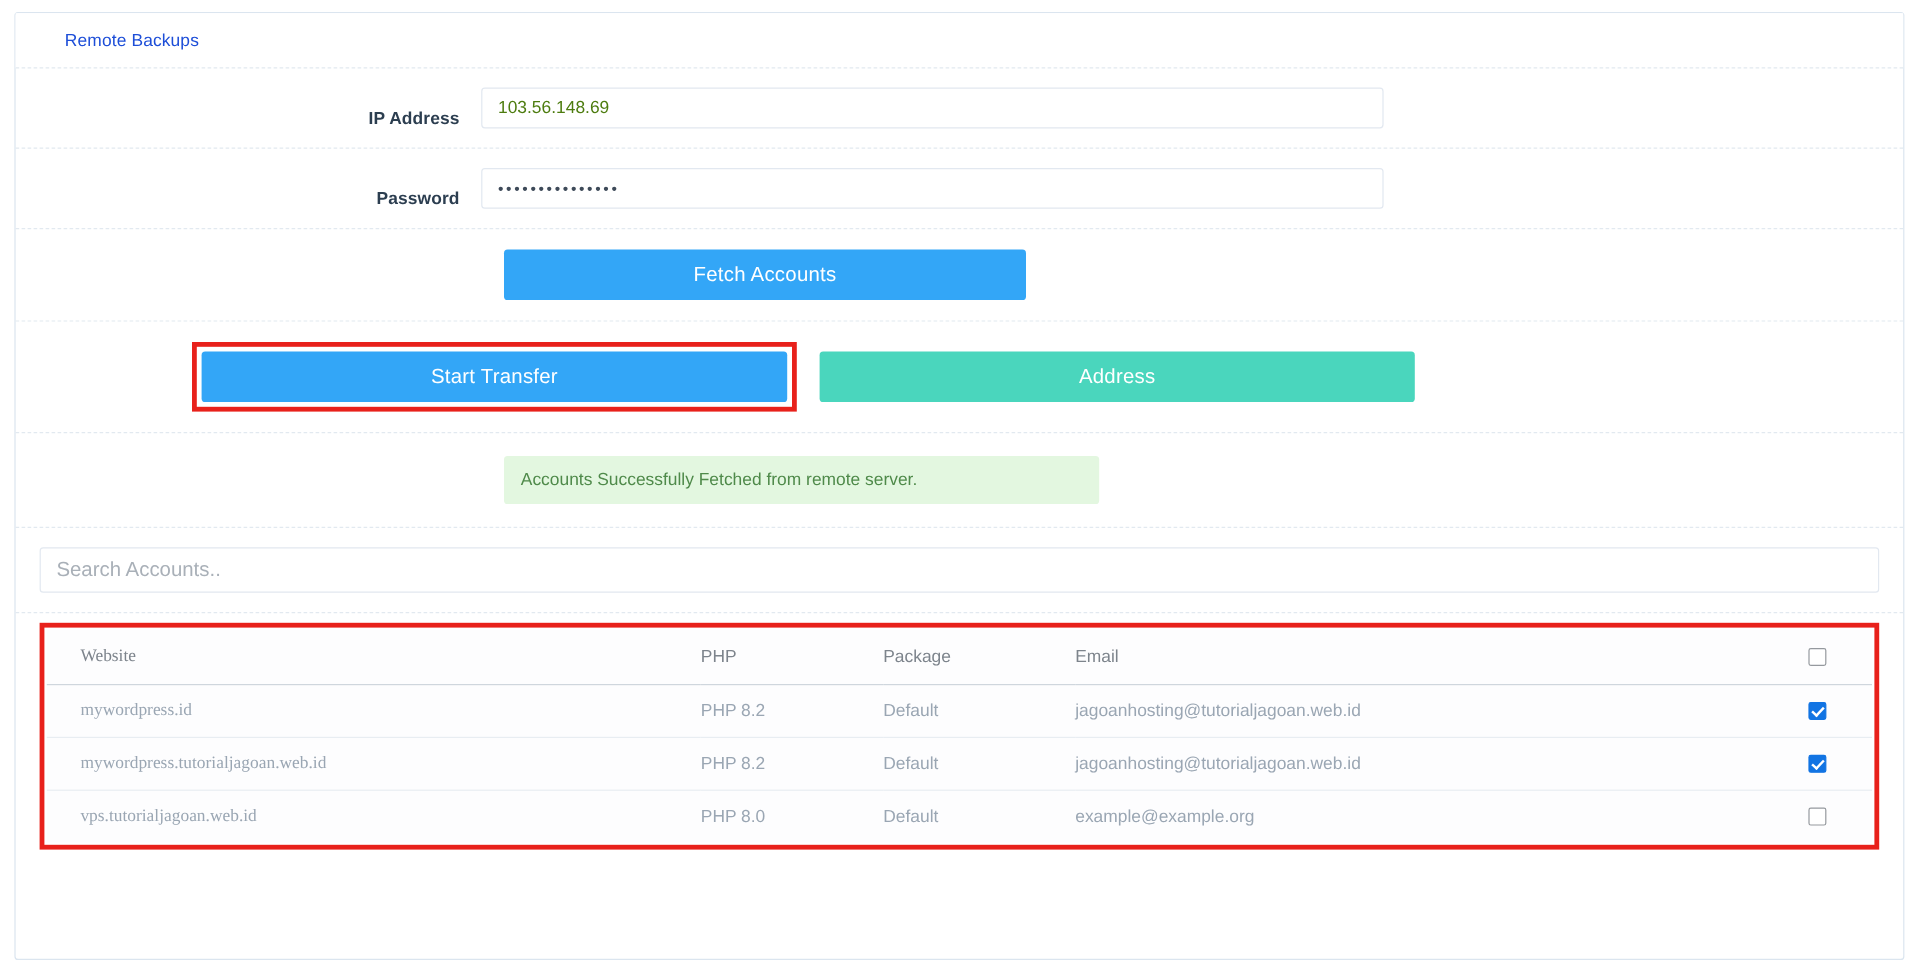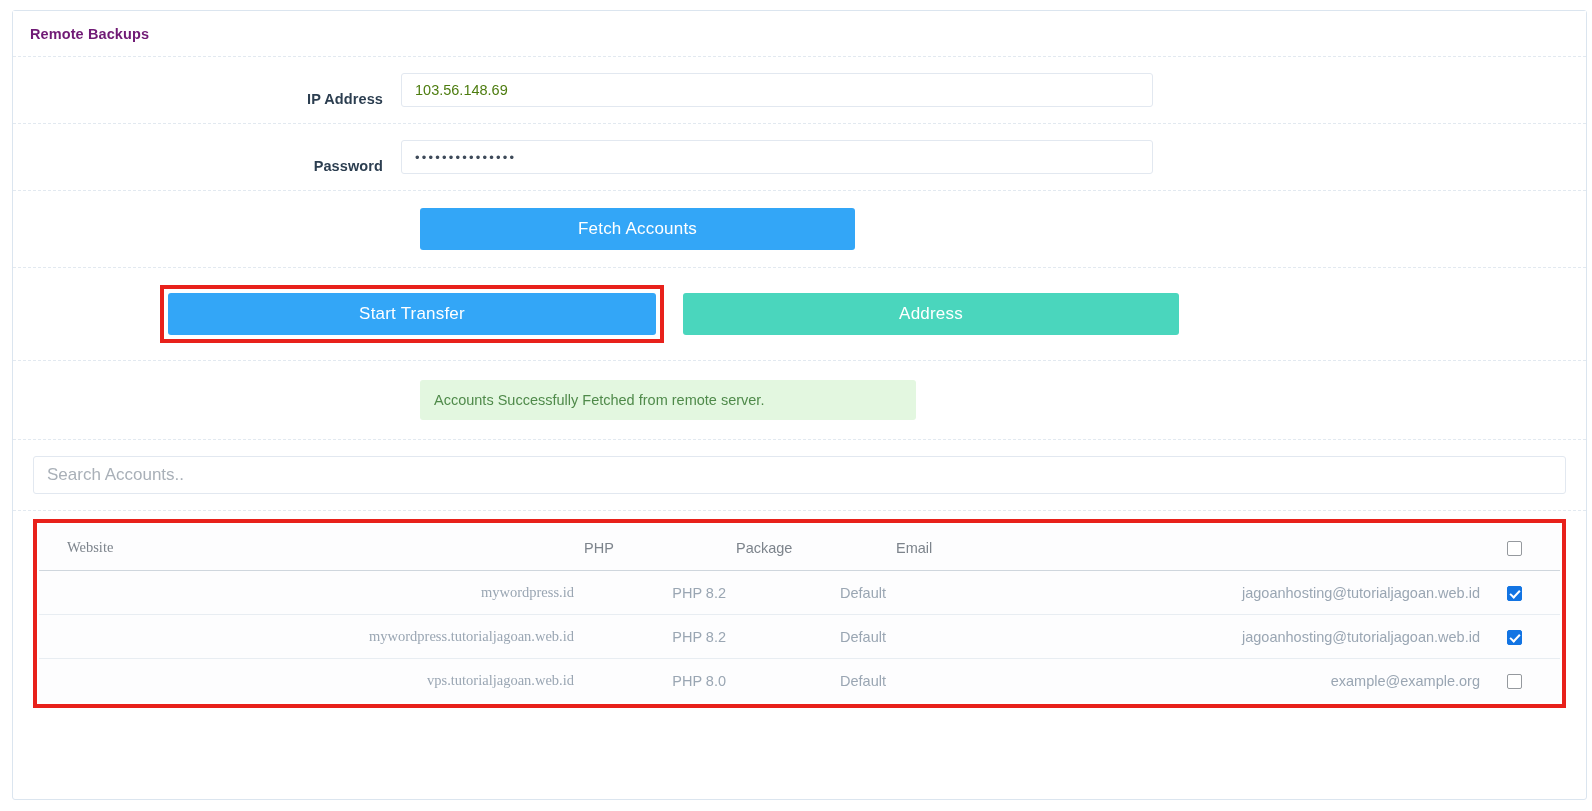--- a/index.html
+++ b/index.html
@@ -35,23 +35,24 @@
   .panel-heading {
     height: 46px;
     padding: 0 0 0 17px;
     display: flex;
     align-items: center;
     background: #ffffff;
     border-bottom: 1px dashed #e2e9f0;
   }
   .panel-title {
     font-size: 14.5px;
-    color: #701a75;
-    font-weight: 700;
+    color: #1d4ed8;
+    font-weight: 400;
     letter-spacing: .1px;
+    margin-left: 24px;
   }
 
   
   .form-row {
     position: relative;
     display: flex;
     align-items: flex-end;
     border-bottom: 1px dashed #e2e9f0;
     padding: 16px 0;
   }
@@ -199,21 +200,20 @@
     border-bottom: 1px solid #cfd6dd;
     background: #fdfdfe;
   }
   table.accounts td {
     font-size: 14.5px;
     font-weight: 400;
     color: #9aa6b3;
     padding: 13px 10px 13px 0;
     border-bottom: 1px solid #e8edf2;
     background: #fdfdfe;
-    text-align: right;
   }
   table.accounts tr:last-child td { border-bottom: none; }
 
   .col-website { width: 545px; padding-left: 28px !important; font-family: Liberation Serif, serif; }
   .col-php     { width: 152px; }
   .col-package { width: 160px; }
   .col-email   { width: auto; }
   .col-check   { width: 70px; text-align: center !important; padding-right: 22px !important; }
 
   th.col-website, td.col-website { padding-left: 28px; }

